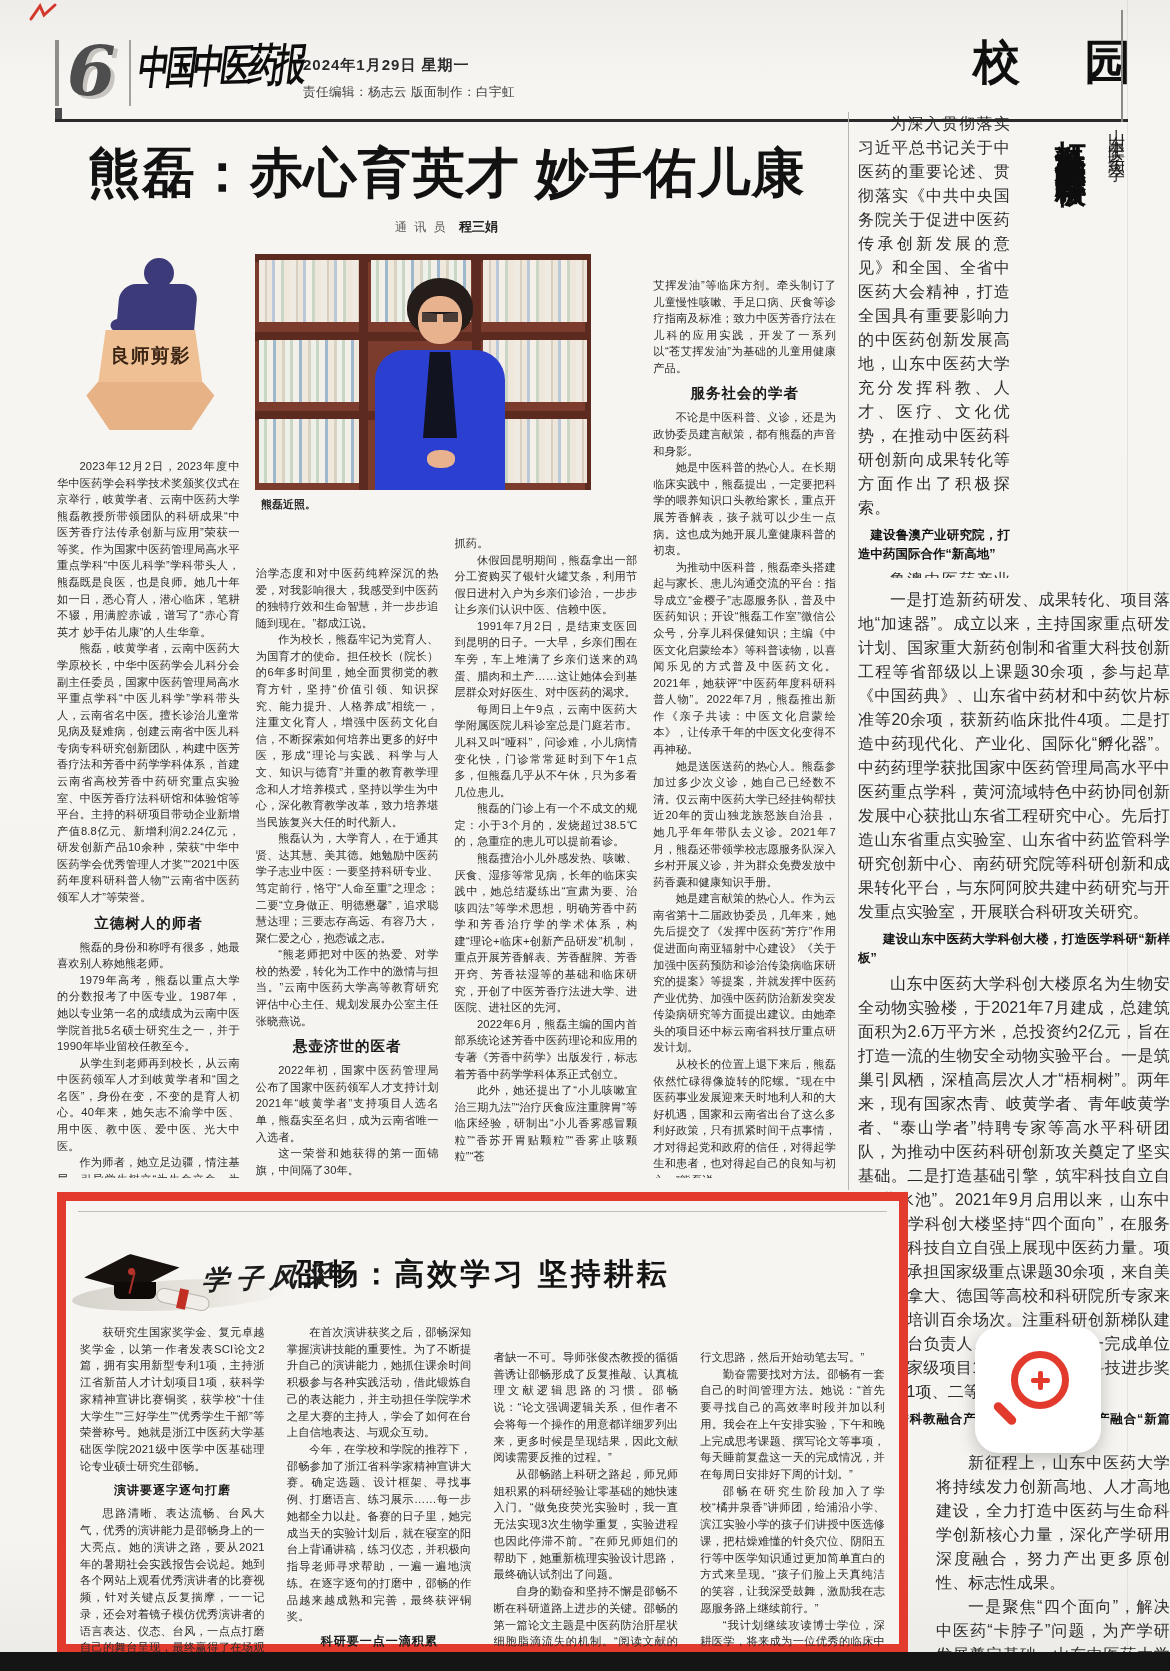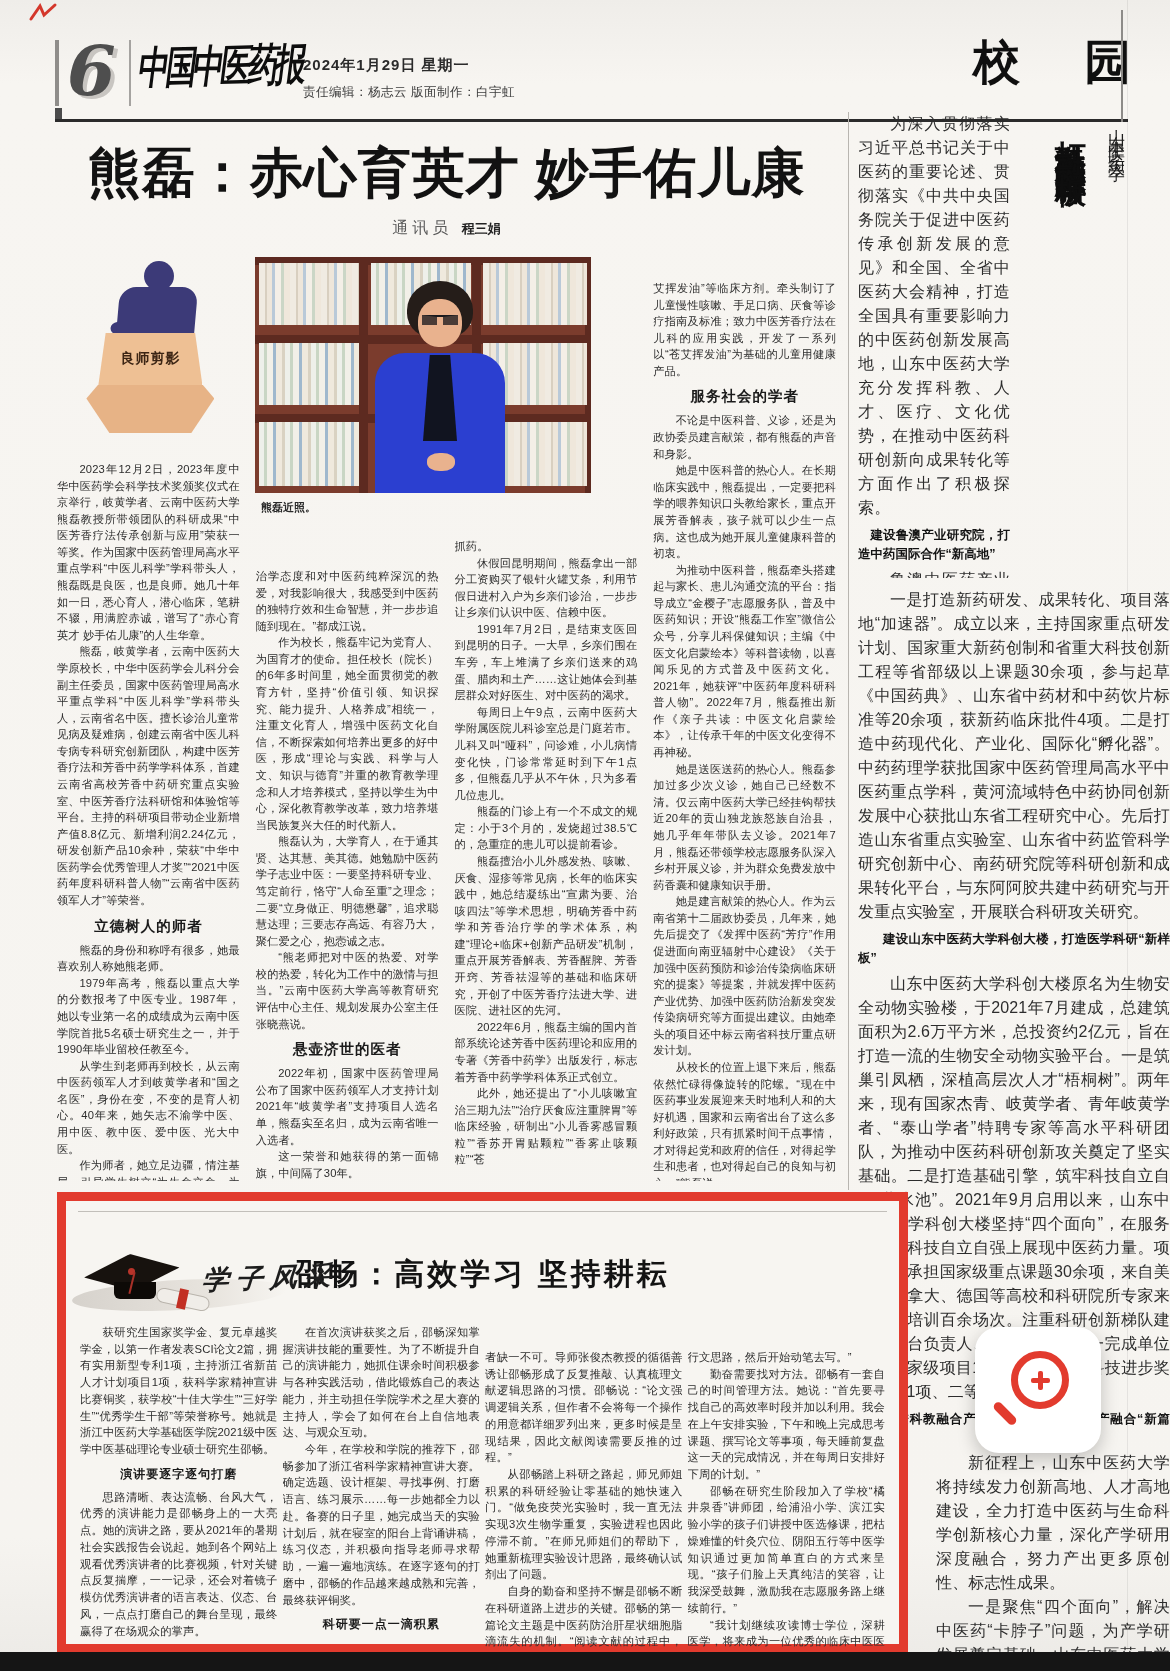--- a/index.html
+++ b/index.html
@@ -35,35 +35,35 @@
   .para.cont { text-indent:0;margin-top:25px; }
   .sub { font-size:14.5px; font-weight:700; text-align:center; color:#1b1b1b;
          margin:8px 0 6px; letter-spacing:1px; }
   .author { font-size:12px; font-weight:700; text-align:right; margin-top:10px; padding-right:4px; color:#1b1b1b; }
 
   
   .main-art { position:absolute; left:57px; top:142px; width:779px; }
   .headline { font-size:53px; line-height:62px; font-weight:900; letter-spacing:1px;
               color:#121212; text-align:center; white-space:nowrap; }
   .byline { margin-top:14px; text-align:center; font-size:13px; color:#222; }
-  .byline .bl-label { font-size:16px; color:#5a5a5a; margin-right:10px; font-family:Liberation Serif, serif; }
+  .byline .bl-label { font-size:12px; color:#5a5a5a; margin-right:10px; font-family:Liberation Mono, monospace; }
   .byline .bl-name { font-weight:700;text-align:center; }
   .body-cols { position:relative; display:flex; gap:16px; margin-top:16px; height:926px; overflow:hidden; }
   .col { flex:1; overflow:hidden; }
   .spacer-a { height:288px; } .spacer-b { height:258px; }
 
   
   .teach-icon { position:relative; width:132px; height:186px; margin:6px auto 14px; }
   .t-head { position:absolute; left:62px; top:0; width:30px; height:30px; border-radius:50%; background:#3c3a78; }
   .t-body { position:absolute; left:36px; top:26px; width:78px; height:50px; background:#3c3a78;
             border-radius:16px 16px 0 0; transform:skewX(-5deg); }
   .t-arm { position:absolute; left:28px; top:58px; width:34px; height:12px; background:#3c3a78; transform:rotate(-18deg); border-radius:6px; }
   .t-podium { position:absolute; left:16px; top:72px; width:104px; height:52px; background:#eec094;
               clip-path:polygon(7% 0,93% 0,100% 100%,0 100%); display:flex; align-items:center; justify-content:center; }
-  .t-label { font-size:14px; font-weight:700; color:#3c2514; letter-spacing:1px; }
+  .t-label { font-size:19px; font-weight:700; color:#3c2514; letter-spacing:1px; }
   .t-base { position:absolute; left:4px; top:124px; width:128px; height:48px; background:#e7b386;
             clip-path:polygon(9% 0,91% 0,100% 28%,82% 100%,18% 100%,0 28%); }
 
   
   .photo { position:absolute; left:198px; top:2px; width:336px; }
   .photo-img { position:relative; width:336px; height:236px; background:#74362a; overflow:hidden; }
   .shelves { position:absolute; inset:0;
      background:
        repeating-linear-gradient(0deg, transparent 0 70px, #5d2a20 70px 79px),
        repeating-linear-gradient(90deg, transparent 0 104px, #5d2a20 104px 113px),
@@ -104,21 +104,21 @@
   .sb-mid { margin-top:10px; }
   .sb-low { margin-top:2px; margin-left:78px; }
 
   
   .feature { position:absolute; left:57px; top:1192px; width:851px; height:461px;
              border:9px solid #e23b2e; background:#f7f5f1; z-index:4; }
   .feat-hairline { margin:10px 12px 0; height:1px; background:#c2bfba; }
   .feat-head { position:relative; height:104px; }
   .feat-headline { padding-top:42px; text-align:center; font-size:30px; font-weight:900;
                    letter-spacing:3px; color:#131313; }
-  .feat-cols { display:flex; gap:5px; margin:8px 14px 0; height:330px; overflow:hidden; }
+  .feat-cols { display:flex; gap:22px; margin:8px 14px 0; height:330px; overflow:hidden; }
   .feat-cols .col { flex:1; }
   .feature .para { font-size:11.3px; }
   .feature .sub { font-size:12px; }
 
   
   .grad-icon { position:absolute; left:4px; top:40px; width:260px; height:64px; }
   .grad-swash { position:absolute; left:2px; top:28px; width:215px; height:30px;
                 background:linear-gradient(90deg,#d6d2cc,#e8e4de 65%,rgba(232,228,222,0)); border-radius:50%;
                 transform:rotate(-3deg); }
   .cap-board { position:absolute; left:14px; top:2px; width:96px; height:40px; background:#17120e;

